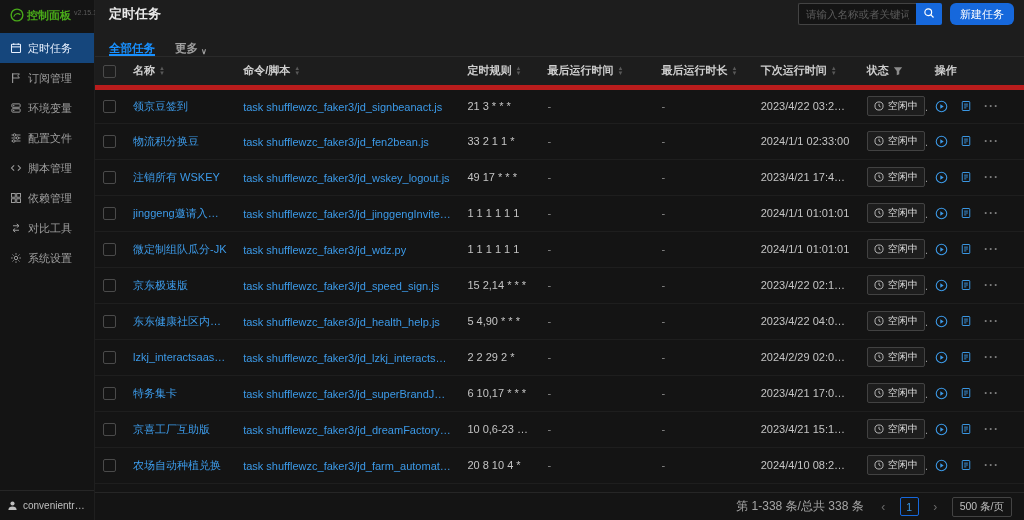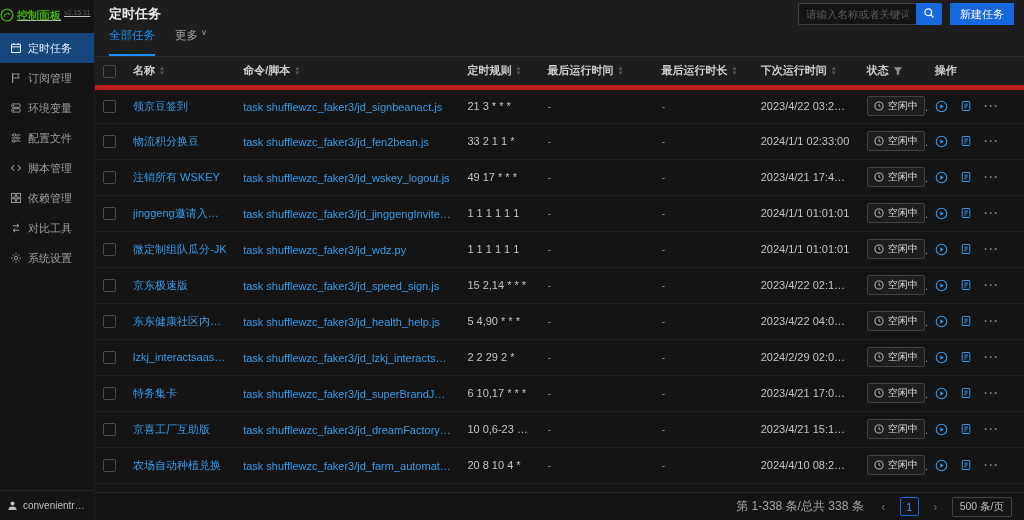--- a/index.html
+++ b/index.html
@@ -6,21 +6,21 @@
   html, body { margin:0; padding:0; }
   body {
     width:1024px; height:520px; overflow:hidden;
     background:#0f0f0f; color:#c4c4c4;
     font-family:"Liberation Sans", sans-serif;
   }
   .app { width:1024px; height:520px; display:flex; }
 
   
   .sidebar { width:95px; background:#141414; border-right:1px solid #1f1f1f; display:flex; flex-direction:column; }
-  .logo { height:30px; display:flex; align-items:center; gap:3px; padding:0 0; white-space:nowrap;text-decoration:underline; }
+  .logo { height:30px; display:flex; align-items:center; gap:3px; padding:0 10px; white-space:nowrap; }
   .logo-icon { display:inline-flex; flex:none; }
   .logo-text { color:#49aa19; font-weight:bold; font-size:11px; }
   .logo-ver { color:#5a5a5a; font-size:7px; margin-top:-6px; }
   .menu { flex:1; padding-top:3px; }
   .side-item { height:30px; display:flex; align-items:center; gap:6px; padding:0 6px 0 10px; color:#9e9e9e; font-size:11px; cursor:pointer; white-space:nowrap; }
   .side-item.active { background:#15467c; color:#e8f1ff; }
   .side-icon { width:12px; height:12px; display:inline-flex; flex:none; align-items:center; }
   .side-label { overflow:hidden; text-overflow:ellipsis; }
   .user { height:30px; border-top:1px solid #262626; display:flex; align-items:center; gap:5px; padding:0 7px; color:#bfbfbf; font-size:10px; cursor:pointer; }
   .u-icon { display:inline-flex; flex:none; color:#bfbfbf; }
@@ -28,24 +28,24 @@
 
   
   .content { flex:1; min-width:0; display:flex; flex-direction:column; background:#141414; }
   .topbar { height:28px; flex:none; background:#1d1d1d; display:flex; align-items:center; justify-content:space-between; padding:0 10px 0 14px; }
   .page-title { font-size:13px; font-weight:700; color:#eaeaea; margin:0; }
   .top-actions { display:flex; align-items:center; gap:8px; }
   .search { display:flex; }
   .search input { width:118px; height:22px; background:#141414; border:1px solid #434343; border-right:none; border-radius:2px 0 0 2px; color:#d9d9d9; font-size:10.5px; padding:0 7px; outline:none; font-family:inherit; }
   .search input::placeholder { color:#5c5c5c; }
   .search-btn { width:26px; height:22px; background:#1668dc; border:none; border-radius:0 2px 2px 0; color:#fff; display:flex; align-items:center; justify-content:center; cursor:pointer; }
-  .btn-primary { height:22px; background:#1668dc; color:#fff; border:none; border-radius:0; font-size:11px; padding:0 10px; cursor:pointer; font-family:inherit; }
+  .btn-primary { height:22px; background:#1668dc; color:#fff; border:none; border-radius:6px; font-size:11px; padding:0 10px; cursor:pointer; font-family:inherit; }
 
   .tabs { height:29px; flex:none; background:#1d1d1d; display:flex; align-items:stretch; gap:20px; padding:0 14px; border-bottom:1px solid #2a2a2a; }
-  .tab { font-size:11.5px; color:#a0a0a0; display:flex; align-items:flex-start; gap:3px; position:relative; cursor:pointer; }
+  .tab { font-size:11.5px; color:#a0a0a0; display:flex; align-items:flex-end; gap:3px; position:relative; cursor:pointer;font-weight:bold; }
   .tab.active { color:#1890ff; }
   .tab.active::after { content:""; position:absolute; left:0; right:0; bottom:0; height:2px; background:#1890ff; }
   .tab .caret { font-size:8px; color:inherit; }
 
   
   .table-wrap { flex:1; overflow:hidden; background:#141414; }
   table { width:100%; border-collapse:collapse; table-layout:fixed; }
   thead th { background:#1d1d1d; color:#cfcfcf; font-size:11px; font-weight:600; text-align:left; height:30px; padding:0 8px; border-bottom:5px solid #b91c1c; white-space:nowrap; }
   td { height:36px; padding:0 8px; font-size:11px; border-bottom:1px solid #1e1e1e; color:#c4c4c4; white-space:nowrap; overflow:hidden; text-overflow:ellipsis; }
   .dim { color:#8c8c8c; }

